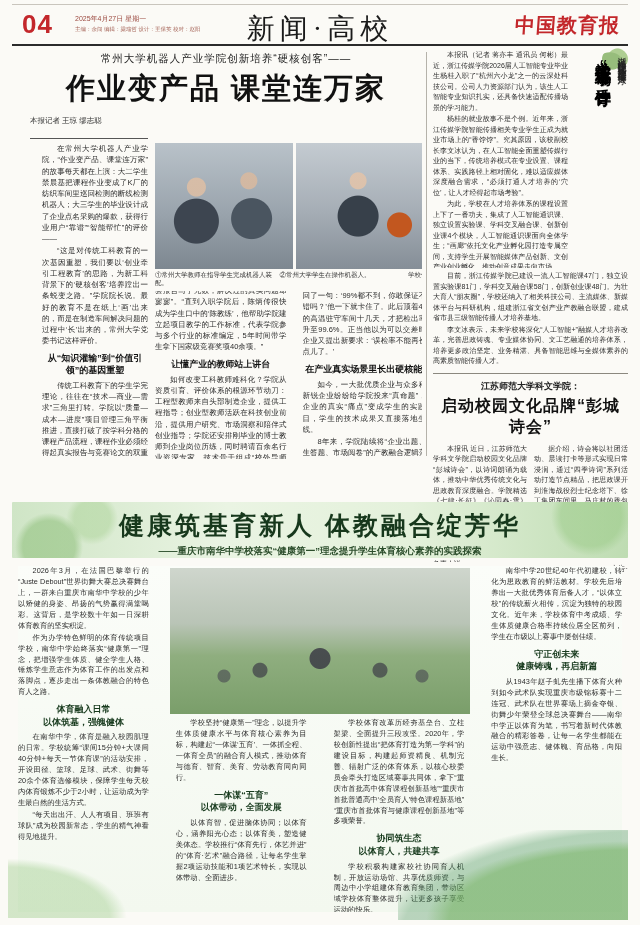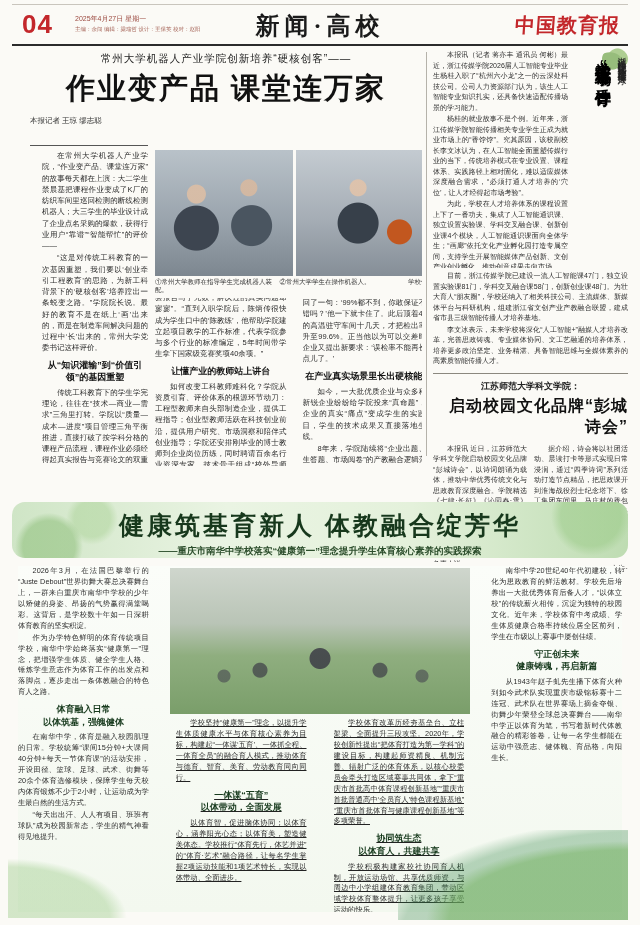--- a/index.html
+++ b/index.html
@@ -4,31 +4,31 @@
 <style>
   html,body{margin:0;padding:0;}
   body{width:640px;height:925px;position:relative;background:#fbfaf6;font-family:"Liberation Sans",sans-serif;color:#222;overflow:hidden;}
   .abs{position:absolute;}
   
   .topline{left:12px;right:12px;top:4px;height:1px;background:#c9c5bd;}
   .pagenum{left:22px;top:9px;font-size:26px;font-weight:bold;color:#c3272b;letter-spacing:1px;}
   .dateblock{left:75px;top:14px;line-height:1.5;}
   .dateline{font-size:7px;color:#9c4a40;}
   .credits{font-size:5.5px;color:#a96a5e;}
-  .sectiontitle{left:0;right:0;top:10px;text-align:center;font-family:"Liberation Serif",serif;font-size:24px;font-weight:bold;letter-spacing:5px;color:#1a1a1a;}
+  .sectiontitle{left:0;right:0;top:10px;text-align:center;font-family:"Liberation Serif",serif;font-size:28px;font-weight:normal;letter-spacing:5px;color:#1a1a1a;}
   .masthead{right:20px;top:12px;font-family:"Liberation Serif",serif;font-size:20px;font-weight:bold;color:#c3272b;transform:skewX(-4deg);letter-spacing:1px;}
   .headrule{left:12px;right:12px;top:44px;height:2px;background:#2b2b2b;}
   
   .para{font-size:7.5px;line-height:1.5;text-align:justify;text-indent:2em;margin:0 0 1px 0;color:#2c2c2c;}
   .subhead{font-size:9px;font-weight:bold;text-align:center;color:#111;margin:5px 0 4px;line-height:1.35;}
   
   .left-region{left:30px;top:52px;width:392px;height:408px;}
   .kicker{text-align:center;font-size:10.5px;color:#222;letter-spacing:1px;}
   .headline{text-align:center;font-size:29px;font-weight:bold;color:#111;letter-spacing:2px;margin:3px 0 7px;}
-  .byline{width:118px;font-size:7.5px;color:#333;border-bottom:1px solid #555;padding-bottom:19px;margin-bottom:4px;}
+  .byline{width:118px;font-size:7.5px;color:#333;border-bottom:1px solid #555;padding-bottom:12px;margin-bottom:4px;}
   .mainbody{display:flex;gap:7px;height:318px;overflow:hidden;}
   .mcol1{width:106px;flex:none;overflow:hidden;margin-left:12px;}
   .mright{width:279px;flex:none;}
   .photorow{display:flex;gap:3px;}
   .photo{width:138px;height:126px;flex:none;background:
       radial-gradient(circle at 30% 35%, rgba(220,190,165,.9) 0 9px, transparent 10px),
       radial-gradient(circle at 68% 30%, rgba(215,185,160,.9) 0 8px, transparent 9px),
       radial-gradient(circle at 30% 62%, #3d4550 0 22px, transparent 23px),
       radial-gradient(circle at 70% 60%, #4a5560 0 20px, transparent 21px),
       linear-gradient(180deg,#b9c2c9 0%,#9aa4ad 55%,#7d8790 100%);}
@@ -48,51 +48,51 @@
   .r-top{display:flex;height:218px;overflow:hidden;}
   .r-text{flex:1;overflow:hidden;}
   .r-text .para{font-size:7px;}
   .v-strip{flex:none;width:56px;display:flex;flex-direction:row-reverse;justify-content:flex-start;padding-left:4px;}
   .v-kicker{writing-mode:vertical-rl;text-orientation:upright;font-size:9px;color:#222;letter-spacing:1px;height:212px;margin-left:3px;}
   .v-headline{writing-mode:vertical-rl;text-orientation:upright;font-size:16px;font-weight:bold;color:#000;letter-spacing:1px;height:216px;line-height:1.15;}
   .r-bottom{margin-top:3px;}
   .r-bottom .para{font-size:7px;}
   .r-hr{height:1px;background:#8b887f;margin:6px 0 6px;}
   .brief-kicker{font-size:9px;font-weight:bold;color:#222;text-align:center;}
-  .brief-headline{font-size:16px;font-weight:bold;color:#111;text-align:right;letter-spacing:1px;margin:3px 0 6px;}
+  .brief-headline{font-size:16px;font-weight:bold;color:#111;text-align:center;letter-spacing:1px;margin:3px 0 6px;}
   .briefcols{display:flex;gap:7px;height:118px;overflow:hidden;}
   .briefcols .bc{flex:1;overflow:hidden;}
   .briefcols .para{font-size:7px;}
   .ad-label{text-align:right;font-size:7.5px;color:#555;margin-top:2px;}
   .leafdeco{right:12px;top:48px;width:26px;height:22px;background:
       radial-gradient(ellipse at 30% 60%, #7fae5e 0 45%, transparent 50%),
       radial-gradient(ellipse at 70% 40%, #9cc47a 0 45%, transparent 50%);
       border-radius:50%;opacity:.8;}
   
   .banner{left:12px;right:12px;top:502px;height:56px;background:
       radial-gradient(circle at 6% 80%, rgba(140,190,120,.55) 0 26px, transparent 34px),
       radial-gradient(circle at 13% 30%, rgba(170,210,150,.5) 0 18px, transparent 26px),
       radial-gradient(circle at 94% 25%, rgba(150,200,130,.5) 0 30px, transparent 40px),
       linear-gradient(90deg,#cfe5c6 0%,#eaf4e3 35%,#e4f1db 65%,#bedcb2 100%);
-      border-radius:13px;overflow:hidden;}
+      border-radius:1px;overflow:hidden;}
   .f-title{text-align:center;font-size:25px;font-weight:bold;color:#17381c;letter-spacing:3px;margin-top:7px;}
   .f-subtitle{text-align:center;font-size:9.5px;font-weight:bold;color:#2c4e2c;margin-top:3px;}
   .feature{left:18px;right:18px;top:566px;height:346px;background:linear-gradient(180deg,#fbfdf9 0%,#f3f8ef 100%);}
   .fcols{display:flex;gap:27px;height:100%;position:relative;}
   .fcol{flex:1;overflow:hidden;}
   .fcol .para{font-size:7.3px;}
   .f-subhead{font-size:9px;font-weight:bold;text-align:center;color:#173a1d;margin:5px 0 4px;line-height:1.4;}
   .fphoto{position:absolute;left:152px;top:2px;width:300px;height:146px;background:
       radial-gradient(circle at 50% 62%, rgba(60,60,70,.85) 0 10px, transparent 11px),
       radial-gradient(circle at 30% 70%, rgba(60,60,70,.7) 0 7px, transparent 8px),
       radial-gradient(circle at 70% 70%, rgba(60,60,70,.7) 0 7px, transparent 8px),
       radial-gradient(circle at 18% 74%, rgba(70,70,80,.6) 0 6px, transparent 7px),
       radial-gradient(circle at 84% 74%, rgba(70,70,80,.6) 0 6px, transparent 7px),
       linear-gradient(180deg,#cfd6cd 0%,#b9c4b6 38%,#8fae7f 60%,#7a9e6a 100%);}
-  .pad-photo{padding-top:152px;text-decoration:underline;}
+  .pad-photo{padding-top:152px;}
   .wave{position:absolute;right:-6px;bottom:-8px;width:230px;height:90px;background:
       radial-gradient(ellipse at 100% 100%, rgba(120,180,100,.55) 0 55%, transparent 62%),
       radial-gradient(ellipse at 110% 120%, rgba(60,140,80,.35) 0 70%, transparent 78%);
       pointer-events:none;}
   .waveL{position:absolute;left:-10px;bottom:-6px;width:120px;height:60px;background:
       radial-gradient(ellipse at 0% 100%, rgba(150,200,130,.4) 0 60%, transparent 70%);pointer-events:none;}
 </style>
 </head>
 <body>
 

